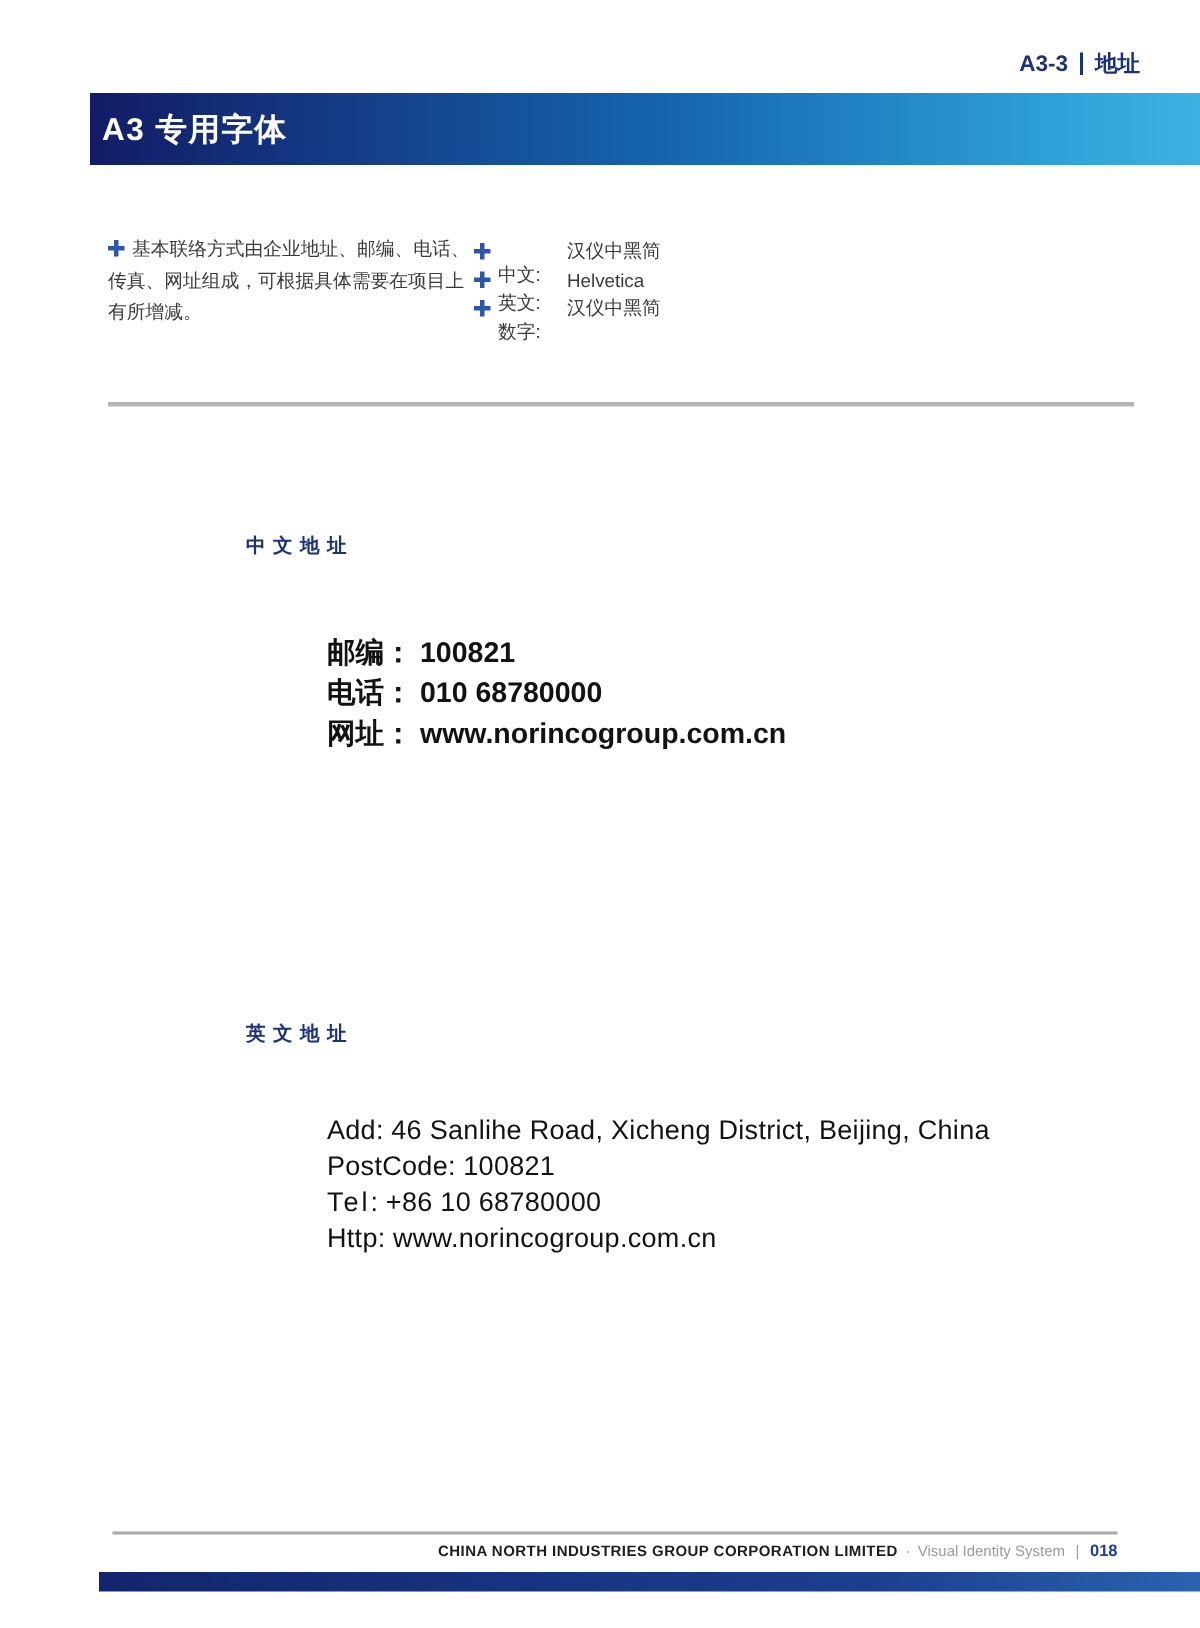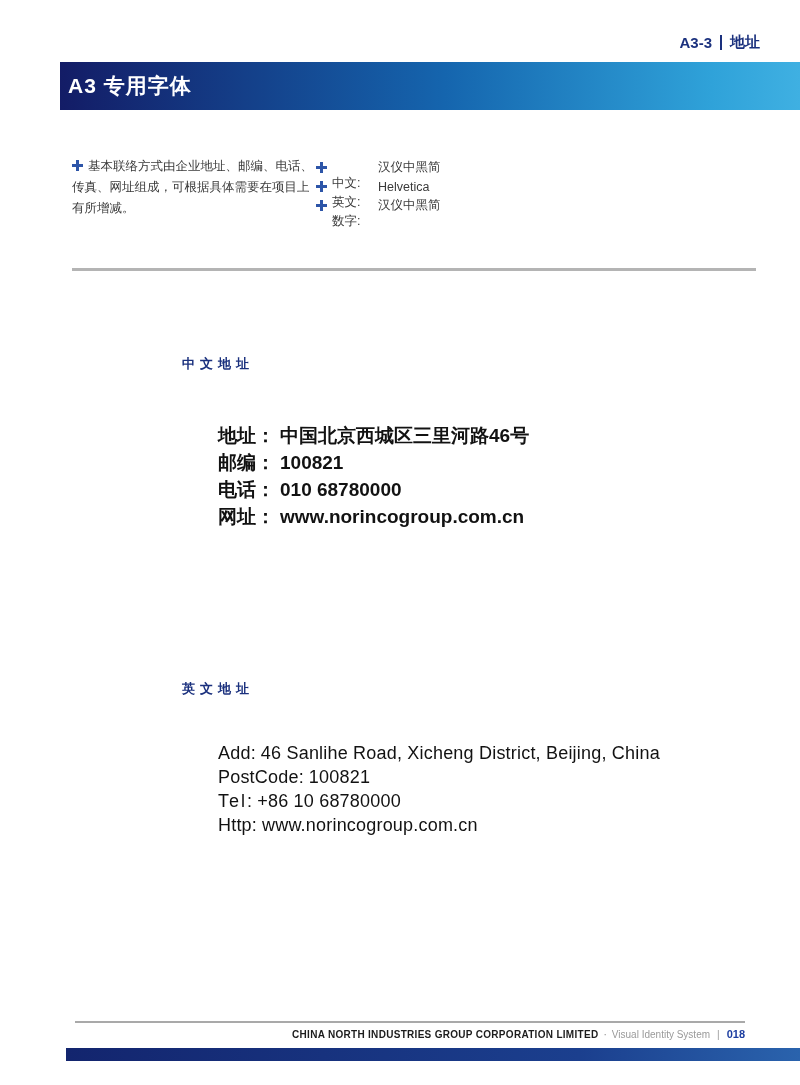--- a/index.html
+++ b/index.html
@@ -54,21 +54,21 @@
   .spec-row .plus-icon { margin-right:5px; }
   .spec-row .spec-label { width:40px;margin-top:32px; }
   .spec-row .spec-value { margin-left:6px; }
 
   .divider {
     position:absolute; left:72px; top:268px; width:684px; height:3px; background:#b4b4b4;
   }
 
   
   .section-title {
-    position:absolute; left:182px;
+    position:absolute; left:164px;
     font-size:13px; font-weight:bold; letter-spacing:5px; color:#1b317e;
   }
   .cn-title { top:355px; }
   .en-title { top:680px; }
 
   
   .addr-cn {
     position:absolute; left:218px; top:422px;
     font-size:19px; font-weight:bold; color:#121212; line-height:27px;
   }
@@ -136,23 +136,20 @@
       <span class="spec-value">汉仪中黑简</span>
     </div>
   </div>
 
   <div class="divider"></div>
 
   <div class="section-title cn-title">中文地址</div>
 
   <div class="addr-cn">
     <div class="addr-line">
-      <span class="addr-label">地址</span><span class="sep">：</span><span class="addr-value">中国北京西城区三里河路46号</span>
-    </div>
-    <div class="addr-line">
       <span class="addr-label">邮编</span><span class="sep">：</span><span class="addr-value">100821</span>
     </div>
     <div class="addr-line">
       <span class="addr-label">电话</span><span class="sep">：</span><span class="addr-value">010 68780000</span>
     </div>
     <div class="addr-line">
       <span class="addr-label">网址</span><span class="sep">：</span><span class="addr-value">www.norincogroup.com.cn</span>
     </div>
   </div>
 

